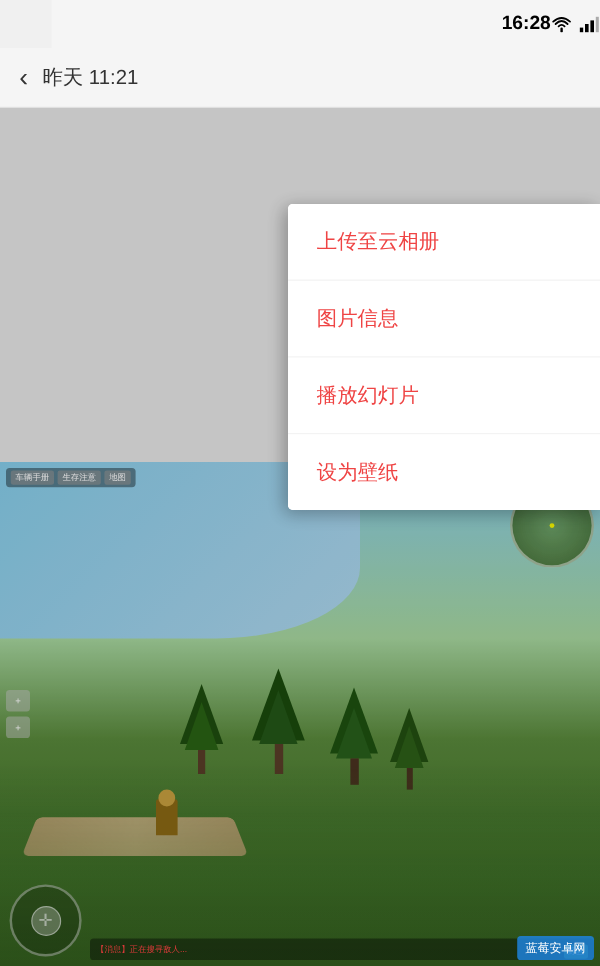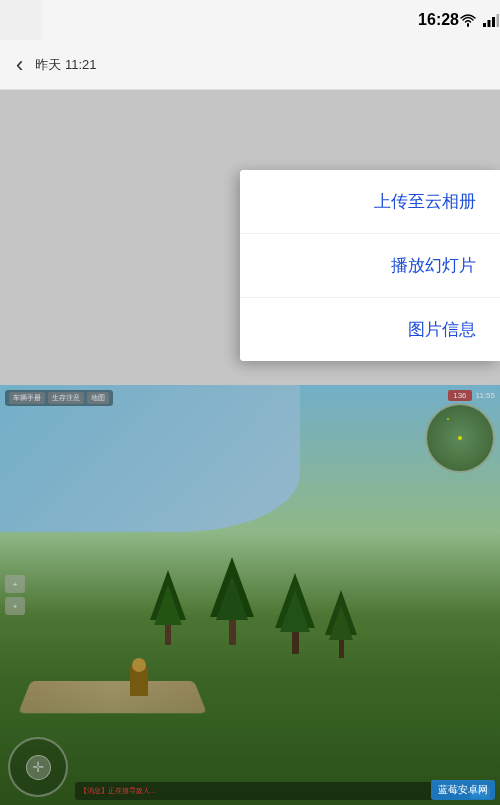--- a/index.html
+++ b/index.html
@@ -56,21 +56,21 @@
     }
 
     .back-arrow {
       font-size: 22px;
       color: #333;
       cursor: pointer;
       font-weight: 300;
     }
 
     .nav-title {
-      font-size: 13px;
+      font-size: 17px;
       color: #333;
       font-weight: 400;
     }
 
     
     .main-content {
       width: 100%;
       height: calc(805px - 90px);
       background: #e8e8e8;
       position: relative;
@@ -175,26 +175,25 @@
       background: #fff;
       border-radius: 4px 0 0 4px;
       box-shadow: -3px 3px 15px rgba(0,0,0,0.3);
       z-index: 200;
       overflow: hidden;
     }
 
     .menu-item {
       padding: 20px 24px;
       font-size: 17px;
-      color: #1d4ed8;
+      color: #ef4444;
       border-bottom: 1px solid #f0f0f0;
       cursor: pointer;
       background: #fff;
       transition: background 0.1s;
-      text-align: right;
     }
 
     .menu-item:last-child {
       border-bottom: none;
     }
 
     
     .overlay {
       position: absolute;
       top: 0;
@@ -417,19 +416,20 @@
         <div class="bottom-label">野区</div>
 
       </div>
     </div>
   </div>
 
   <div class="overlay"></div>
 
   <div class="context-menu">
     <div class="menu-item">上传至云相册</div>
+    <div class="menu-item">图片信息</div>
     <div class="menu-item">播放幻灯片</div>
-    <div class="menu-item">图片信息</div>
+    <div class="menu-item">设为壁纸</div>
   </div>
 
   <div class="watermark">蓝莓安卓网</div>
 
 </div>
 
 </body></html>

